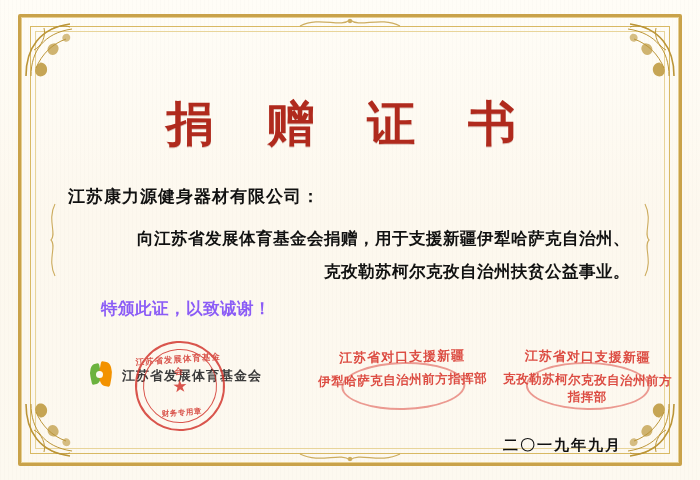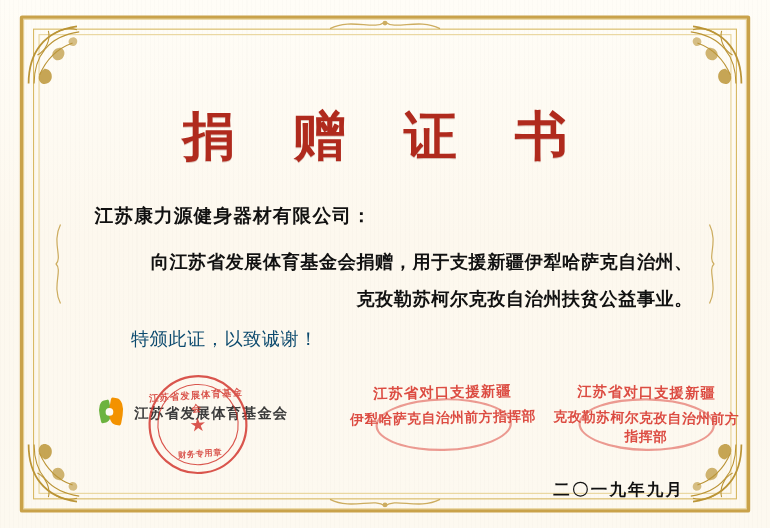--- a/index.html
+++ b/index.html
@@ -91,21 +91,21 @@
     font-size: 48px;
     font-weight: bold;
     letter-spacing: 18px;
     color: #b02a1d;
     text-shadow: 0 1px 0 rgba(120,20,10,0.25);
   }
 
   
   .body-block {
     position: absolute;
-    left: 86px;
+    left: 68px;
     right: 70px;
     top: 185px;
     color: #1d1d1d;
     font-family: "DejaVu Serif", "Liberation Serif", serif;
   }
   .recipient {
     font-size: 17px;
     font-weight: bold;
     letter-spacing: 1px;
     margin-bottom: 14px;
@@ -116,25 +116,25 @@
     font-weight: bold;
     line-height: 33px;
     text-indent: 33px;
     letter-spacing: 0.5px;
     color: #111;
     text-align: right;
   }
   .para.second { text-indent: 33px; font-family: Liberation Serif, serif; }
   .closing {
     font-size: 16.5px;
-    font-weight: normal;
+    font-weight: bold;
     text-indent: 33px;
     letter-spacing: 0.5px;
     margin-top: 10px;
-    color: #0c4a6e;
+    color: #8b5cf6;
   }
 
   
   .seal-row {
     position: absolute;
     left: 80px;
     right: 60px;
     top: 340px;
     height: 95px;
   }

